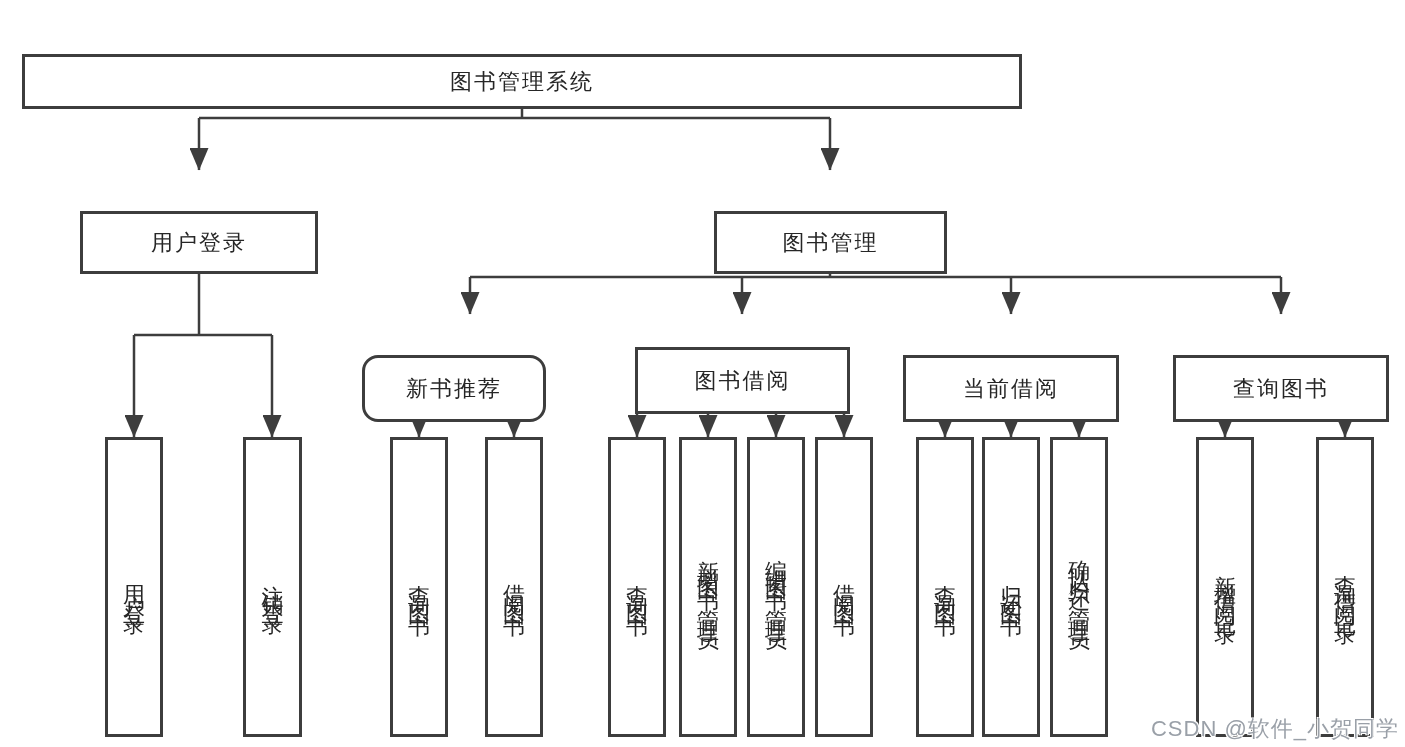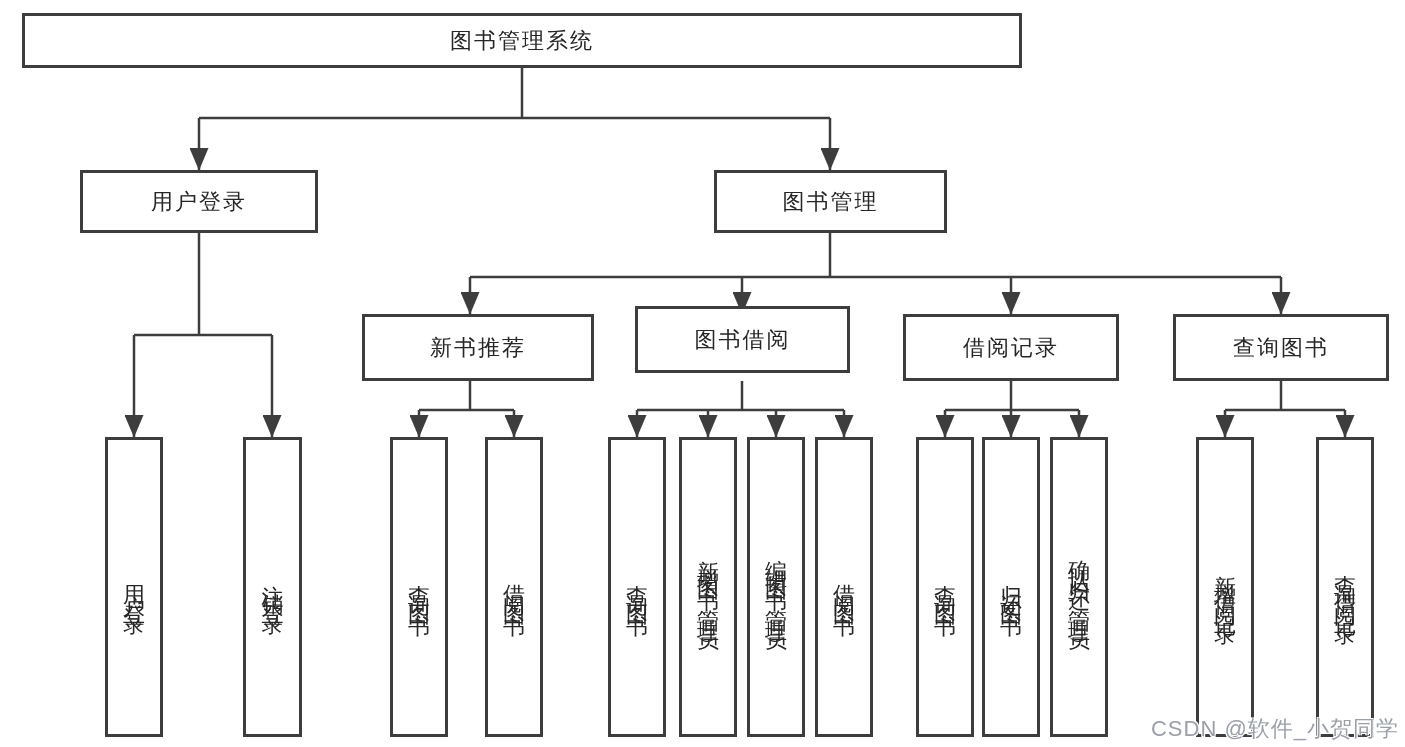--- a/index.html
+++ b/index.html
@@ -22,20 +22,21 @@
     box-sizing: border-box;
     background: #ffffff;
     border: 3px solid #3d3d3d;
     display: flex;
     align-items: center;
     justify-content: center;
     font-size: 22px;
     color: #262626;
     letter-spacing: 2px;
     z-index: 2;
+    margin-top: 41px;
   }
   .vbox {
     position: absolute;
     box-sizing: border-box;
     background: #ffffff;
     border: 3px solid #3d3d3d;
     display: flex;
     align-items: center;
     justify-content: center;
     z-index: 2;
@@ -114,23 +115,23 @@
       <line x1="1225" y1="410" x2="1225" y2="437" marker-end="url(#arrow)"></line>
       <line x1="1345" y1="410" x2="1345" y2="437" marker-end="url(#arrow)"></line>
     </g>
   </svg>
 
   <div class="box" style="left:22px; top:13px; width:1000px; height:55px;">图书管理系统</div>
 
   <div class="box" style="left:80px; top:170px; width:238px; height:63px;">用户登录</div>
   <div class="box" style="left:714px; top:170px; width:233px; height:63px;font-family:Liberation Mono, monospace;">图书管理</div>
 
-  <div class="box" style="left:362px; top:314px; width:232px; height:67px;">新书推荐</div>
+  <div class="box" style="left:362px; top:314px; width:184px; height:67px;border-radius:16px;">新书推荐</div>
   <div class="box" style="left:635px; top:306px; width:215px; height:67px;">图书借阅</div>
-  <div class="box" style="left:903px; top:314px; width:216px; height:67px;">借阅记录</div>
+  <div class="box" style="left:903px; top:314px; width:216px; height:67px;">当前借阅</div>
   <div class="box" style="left:1173px; top:314px; width:216px; height:67px;">查询图书</div>
 
   <div class="vbox" style="left:105px; top:437px; width:58px; height:300px;">
     <span>用户登录</span>
   </div>
   <div class="vbox" style="left:243px; top:437px; width:59px; height:300px;">
     <span>注销登录</span>
   </div>
 
   <div class="vbox" style="left:390px; top:437px; width:58px; height:300px;">

